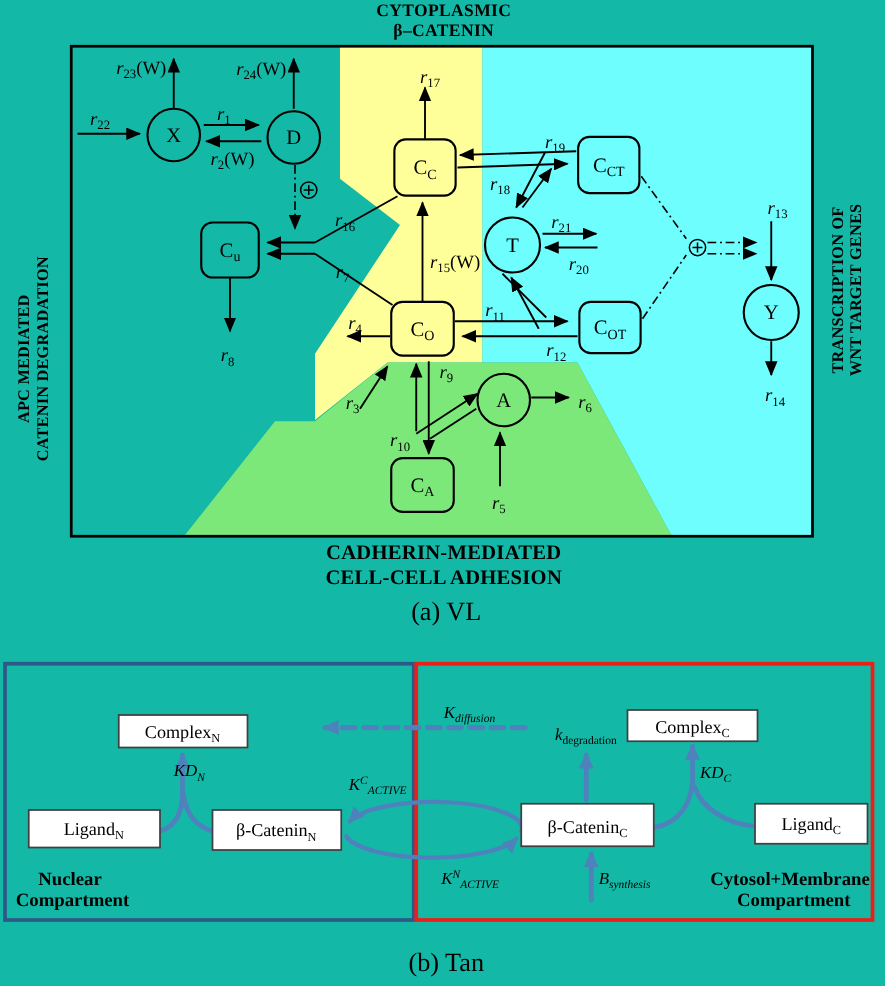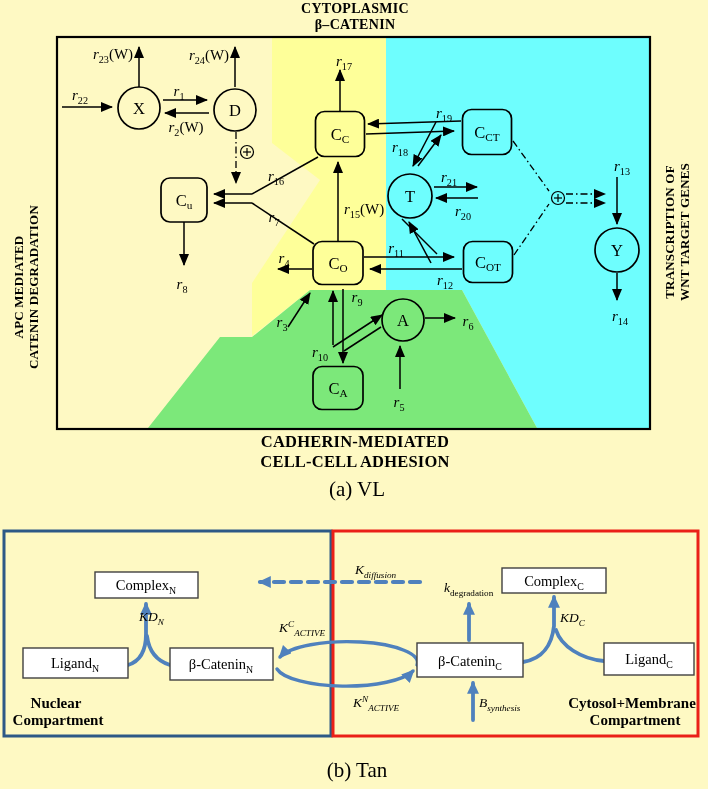--- a/index.html
+++ b/index.html
@@ -1,16 +1,16 @@
 <!DOCTYPE html>
 <html><head>
 <meta charset="utf-8">
 <style>
   html,body{margin:0;padding:0;background:#fff;}
-  .page{position:relative;width:708px;height:789px;background:#fef9c3;overflow:hidden;
+  .page{position:relative;width:708px;height:789px;background:#14b8a6;overflow:hidden;
         font-family:"Liberation Serif","DejaVu Serif",serif;}
   svg{position:absolute;left:0;}
   #figA{top:0;}
   #figB{top:510px;}
   text{font-family:"Liberation Serif","DejaVu Serif",serif;fill:#000;}
   .hdr{font-size:14px;font-weight:bold;letter-spacing:.3px;}
   .side{font-size:13px;font-weight:bold;letter-spacing:.2px;}
   .bot{font-size:16.5px;font-weight:bold;letter-spacing:.2px;}
   .capt{font-size:21px;}
   .rlab{font-size:15px;}

